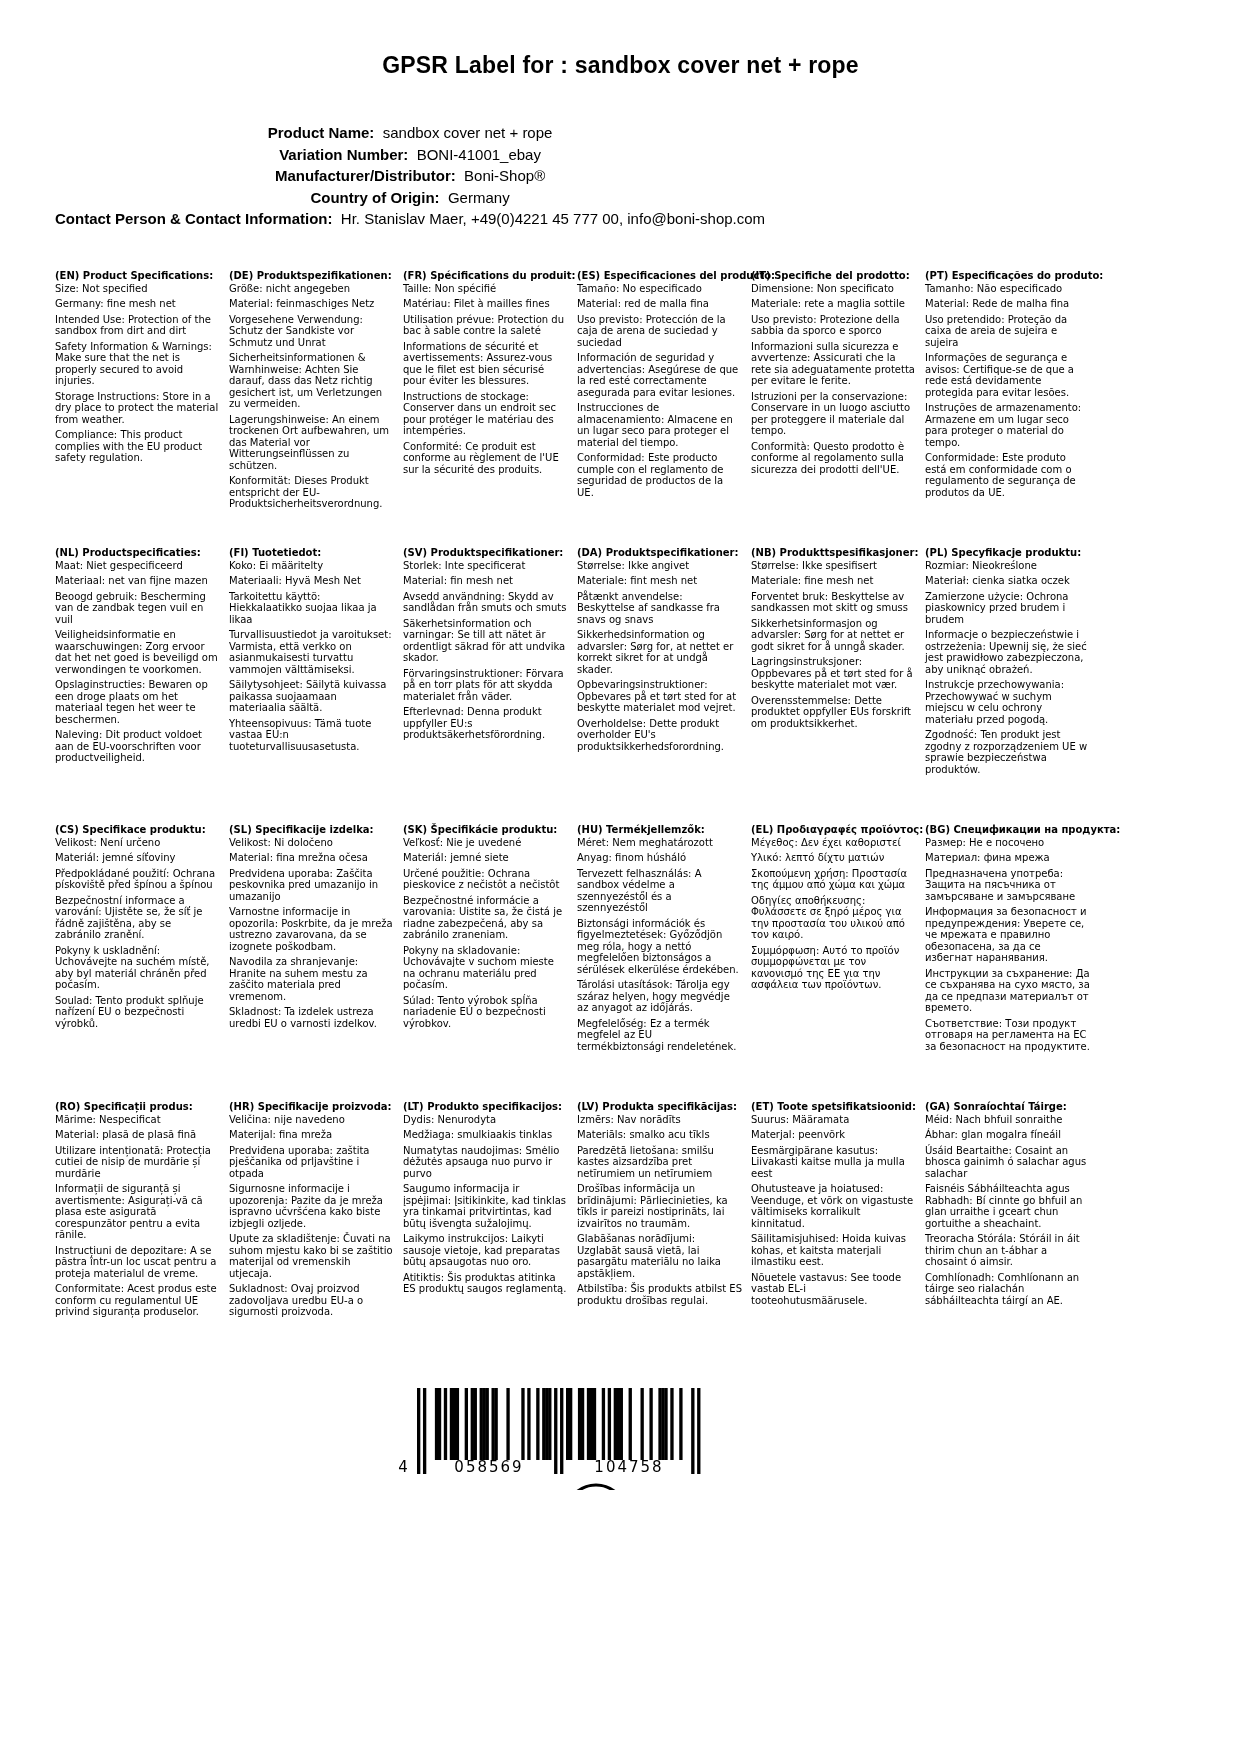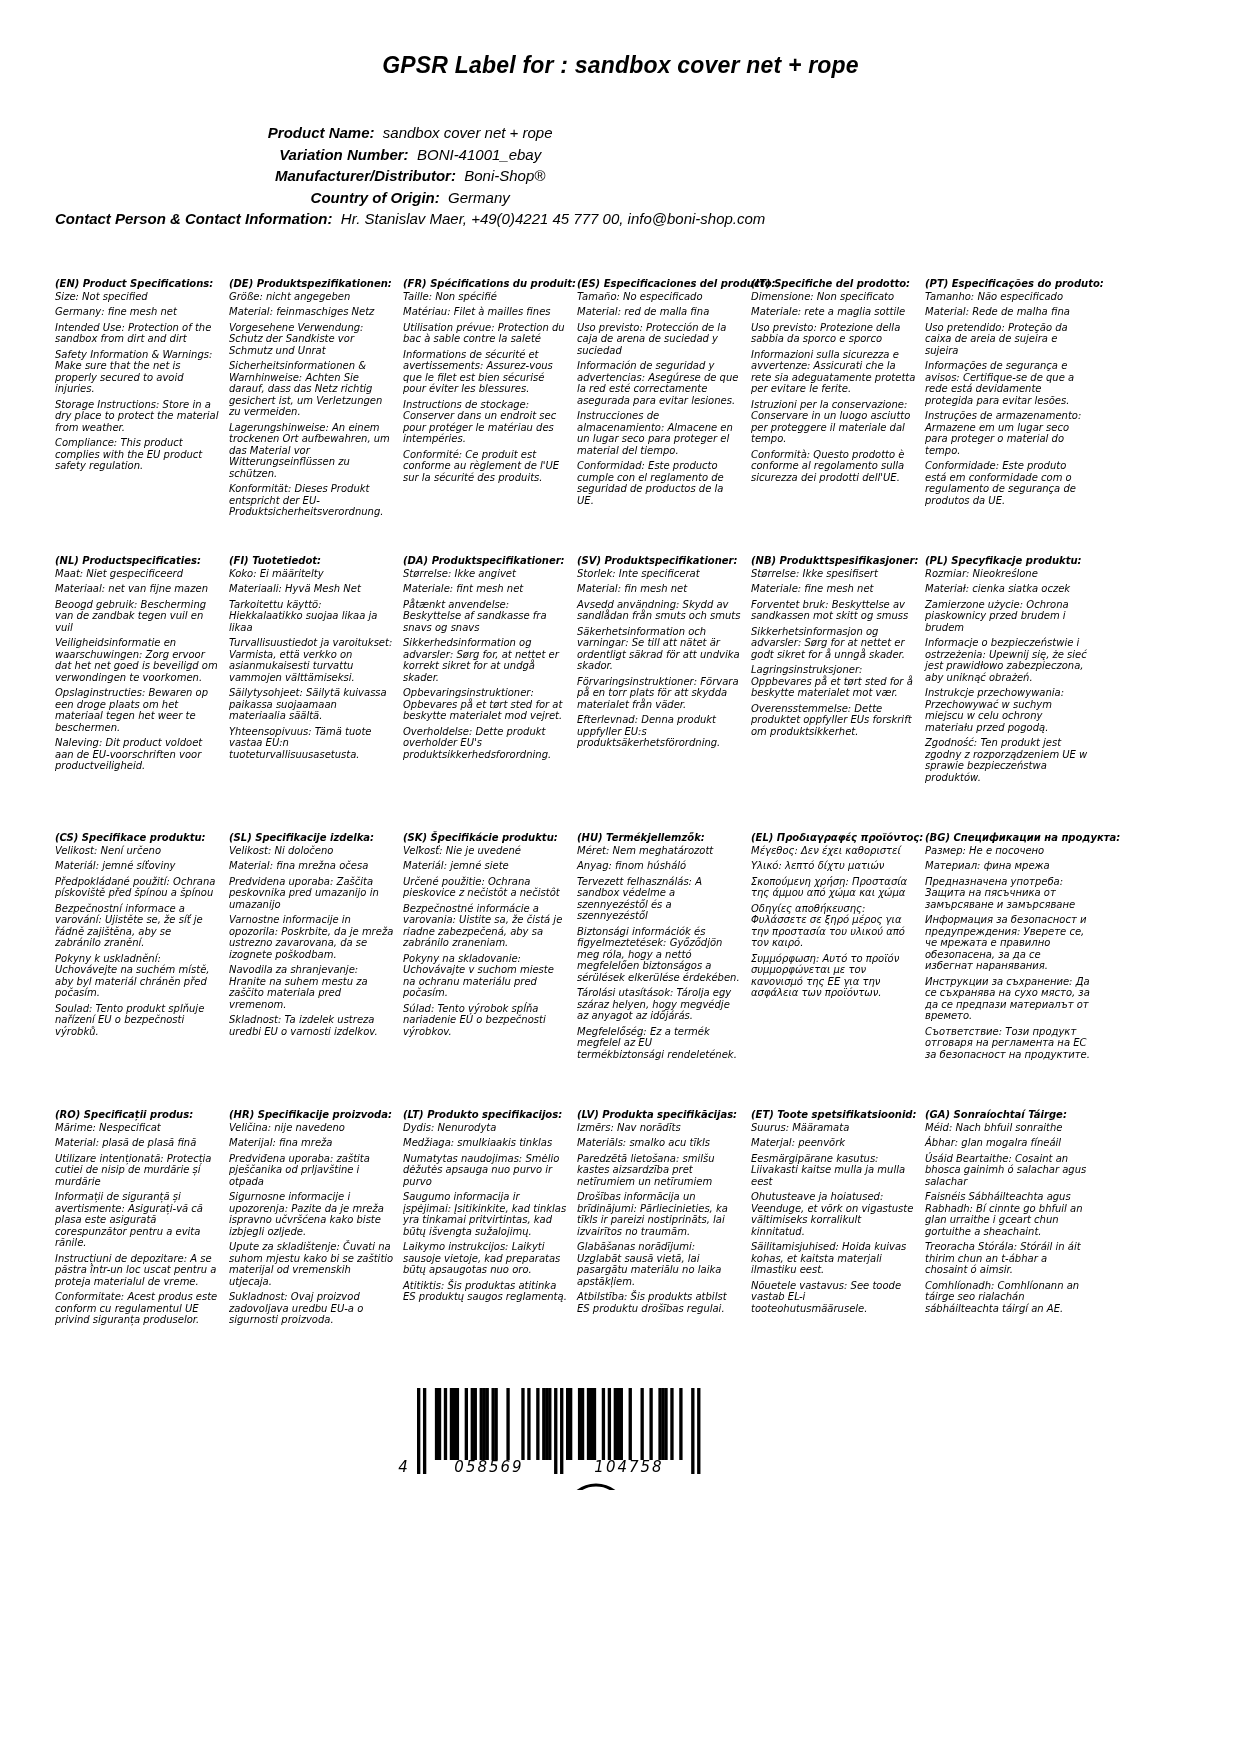--- a/index.html
+++ b/index.html
@@ -1,33 +1,33 @@
 <!DOCTYPE html>
 <html><head>
 <meta charset="utf-8">
 <style>
   * { margin:0; padding:0; box-sizing:border-box; }
   html,body { background:#ffffff; }
   .page {
     position:relative; width:1241px; height:1490px; background:#fff;
-    font-family:"DejaVu Sans", sans-serif; color:#000; overflow:hidden;font-style:italic;
+    font-family:"DejaVu Sans", sans-serif; color:#000; overflow:hidden;
   }
   .doc-title {
     position:absolute; top:52px; left:0; width:100%; text-align:center;
     font-family:"Liberation Sans", sans-serif; font-weight:bold; font-size:23px;
     letter-spacing:0.2px;
   }
   .product-info {
     position:absolute; left:55px; top:122px;
     font-family:"Liberation Sans", sans-serif; font-size:15px; line-height:21.5px;text-align:center;
   }
   .pi-label { font-weight:bold; }
   .pi-value { font-weight:normal; }
   .lang-grid {
-    position:absolute; left:55px; top:278px; width:1046px;
+    position:absolute; left:55px; top:270px; width:1046px;
     display:grid; grid-template-columns:repeat(6,174px); grid-auto-rows:277px;
   }
   .block { padding-right:9px; font-size:10px; line-height:11.5px; overflow:visible; }
   .block-title { font-weight:bold; white-space:nowrap; overflow:visible; margin-bottom:1px; }
   .block p { margin:0 0 4px 0; }
   .barcode-wrap { position:absolute; left:391px; top:1386px; }
   .ce-wrap   { position:absolute; left:417px; top:1494px; }
   .age-wrap  { position:absolute; left:563px; top:1480px; }
   svg text { font-family:"DejaVu Sans", sans-serif; }
 </style>
@@ -113,36 +113,36 @@
       <div class="block">
         <div class="block-title">(FI) Tuotetiedot:</div>
         <p>Koko: Ei määritelty</p>
         <p>Materiaali: Hyvä Mesh Net</p>
         <p>Tarkoitettu käyttö: Hiekkalaatikko suojaa likaa ja likaa</p>
         <p>Turvallisuustiedot ja varoitukset: Varmista, että verkko on asianmukaisesti turvattu vammojen välttämiseksi.</p>
         <p>Säilytysohjeet: Säilytä kuivassa paikassa suojaamaan materiaalia säältä.</p>
         <p>Yhteensopivuus: Tämä tuote vastaa EU:n tuoteturvallisuusasetusta.</p>
       </div>
       <div class="block">
+        <div class="block-title">(SV) Produktspecifikationer:</div>
+        <p>Storlek: Inte specificerat</p>
+        <p>Material: fin mesh net</p>
+        <p>Avsedd användning: Skydd av sandlådan från smuts och smuts</p>
+        <p>Säkerhetsinformation och varningar: Se till att nätet är ordentligt säkrad för att undvika skador.</p>
+        <p>Förvaringsinstruktioner: Förvara på en torr plats för att skydda materialet från väder.</p>
+        <p>Efterlevnad: Denna produkt uppfyller EU:s produktsäkerhetsförordning.</p>
+      </div>
+      <div class="block">
         <div class="block-title">(DA) Produktspecifikationer:</div>
         <p>Størrelse: Ikke angivet</p>
         <p>Materiale: fint mesh net</p>
         <p>Påtænkt anvendelse: Beskyttelse af sandkasse fra snavs og snavs</p>
         <p>Sikkerhedsinformation og advarsler: Sørg for, at nettet er korrekt sikret for at undgå skader.</p>
         <p>Opbevaringsinstruktioner: Opbevares på et tørt sted for at beskytte materialet mod vejret.</p>
         <p>Overholdelse: Dette produkt overholder EU's produktsikkerhedsforordning.</p>
-      </div>
-      <div class="block">
-        <div class="block-title">(SV) Produktspecifikationer:</div>
-        <p>Storlek: Inte specificerat</p>
-        <p>Material: fin mesh net</p>
-        <p>Avsedd användning: Skydd av sandlådan från smuts och smuts</p>
-        <p>Säkerhetsinformation och varningar: Se till att nätet är ordentligt säkrad för att undvika skador.</p>
-        <p>Förvaringsinstruktioner: Förvara på en torr plats för att skydda materialet från väder.</p>
-        <p>Efterlevnad: Denna produkt uppfyller EU:s produktsäkerhetsförordning.</p>
       </div>
       <div class="block">
         <div class="block-title">(NB) Produkttspesifikasjoner:</div>
         <p>Størrelse: Ikke spesifisert</p>
         <p>Materiale: fine mesh net</p>
         <p>Forventet bruk: Beskyttelse av sandkassen mot skitt og smuss</p>
         <p>Sikkerhetsinformasjon og advarsler: Sørg for at nettet er godt sikret for å unngå skader.</p>
         <p>Lagringsinstruksjoner: Oppbevares på et tørt sted for å beskytte materialet mot vær.</p>
         <p>Overensstemmelse: Dette produktet oppfyller EUs forskrift om produktsikkerhet.</p>
       </div>

